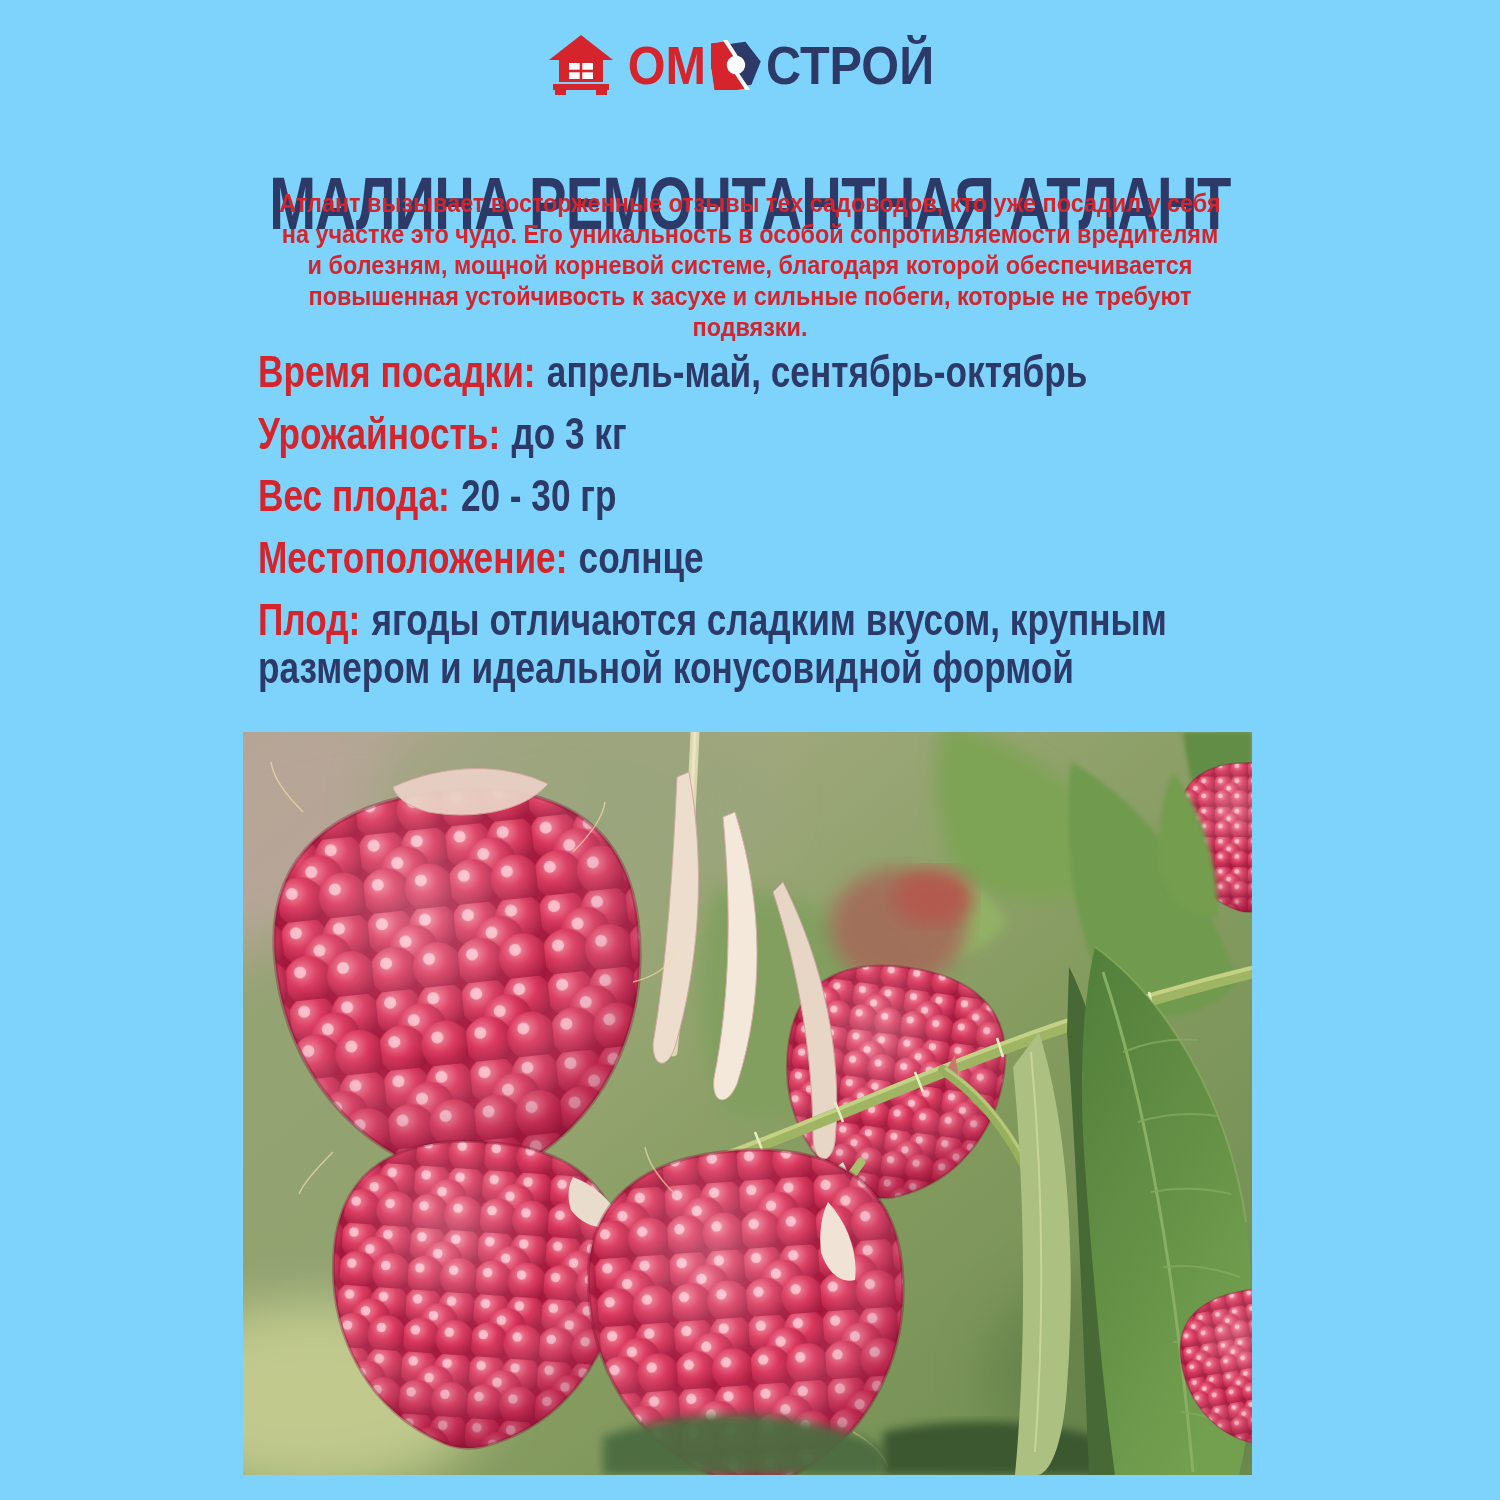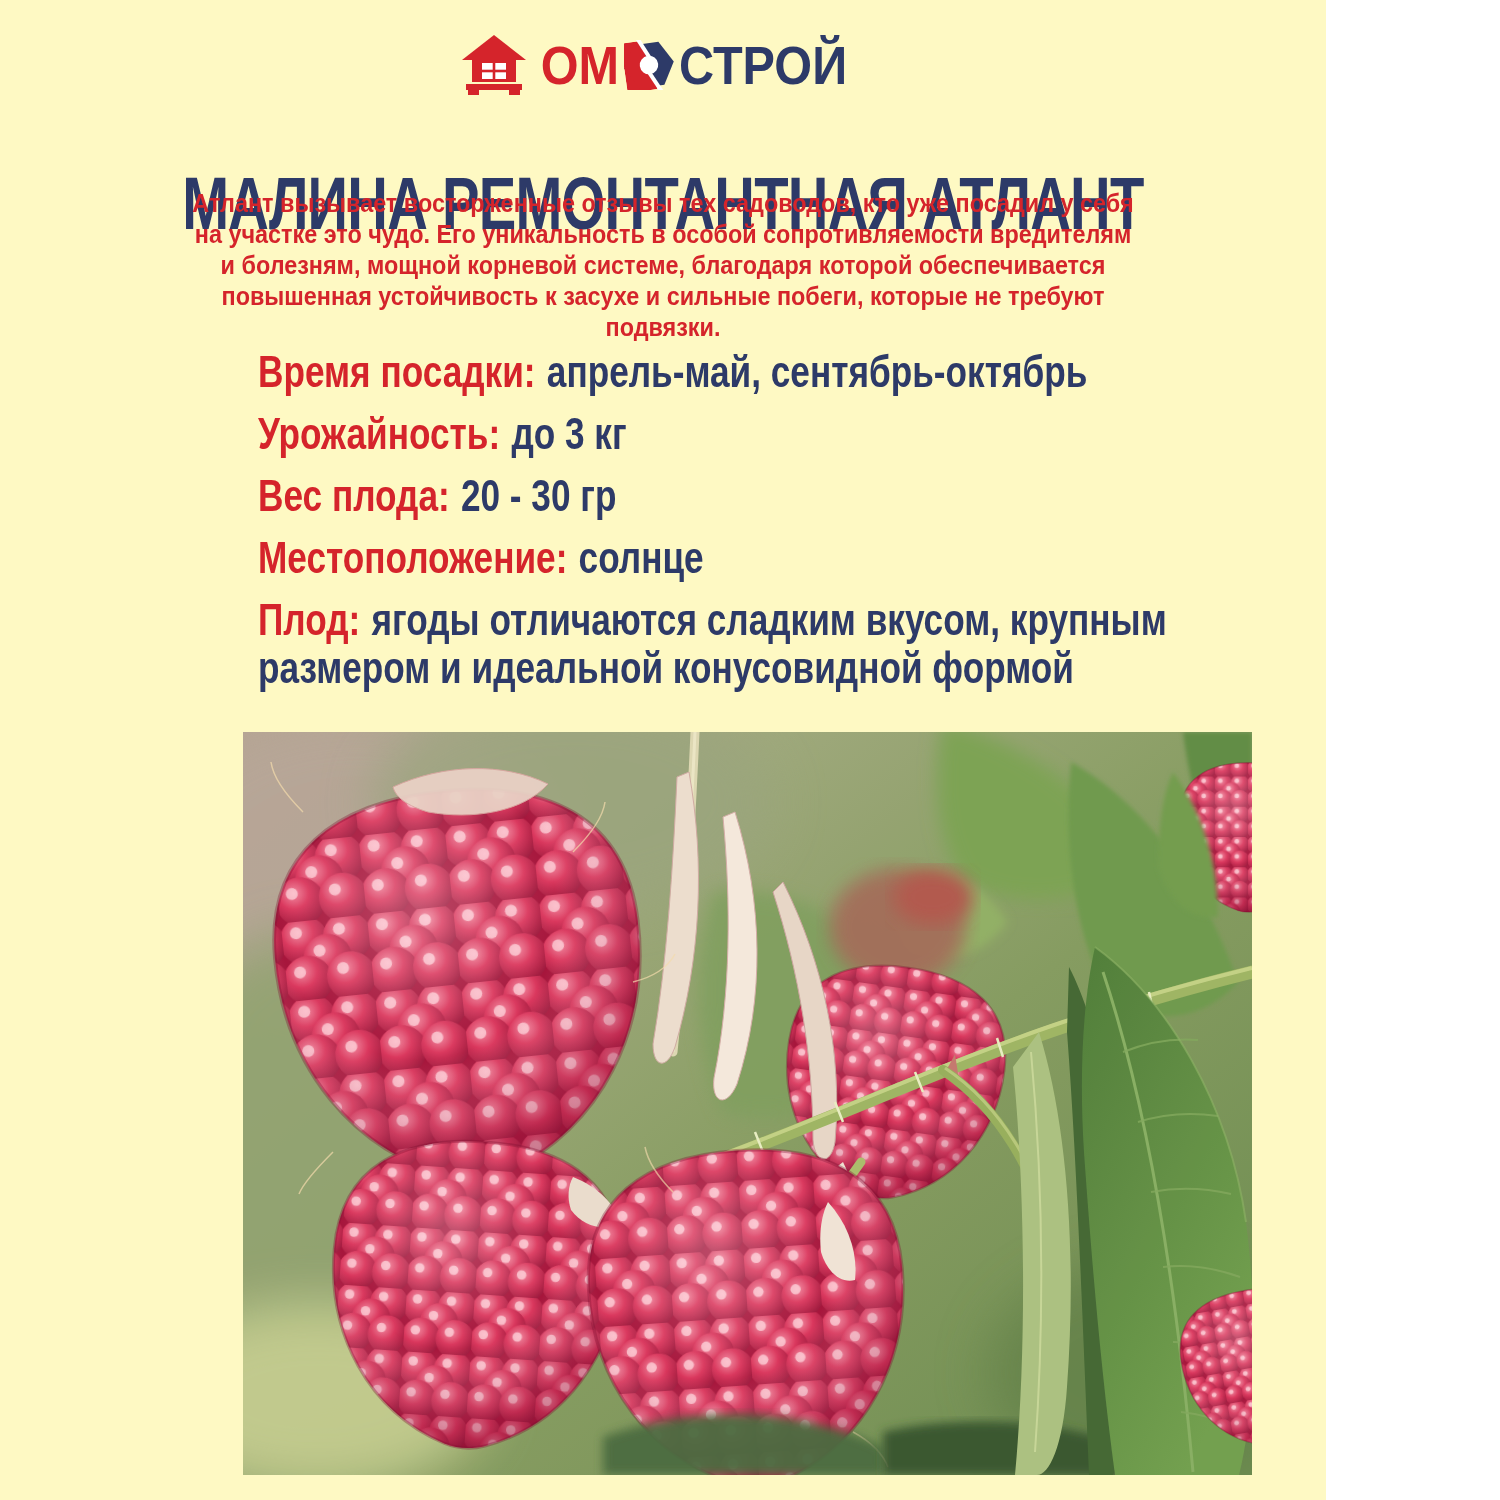--- a/index.html
+++ b/index.html
@@ -1,21 +1,21 @@
 <!DOCTYPE html>
 <html><head>
 <meta charset="utf-8">
 <style>
   :root{
     --red:#d5242b;
     --navy:#2d3a68;
   }
   html,body{margin:0;padding:0;}
   body{width:1500px;height:1500px;background:#ffffff;font-family:"Liberation Sans",sans-serif;}
-  .page{position:relative;width:1326px;height:1500px;background:#fef9c3;overflow:hidden;}
+  .page{position:relative;width:1500px;height:1500px;background:#7dd3fc;overflow:hidden;}
 
   
   .logo{position:absolute;top:34px;left:0;width:100%;display:flex;justify-content:center;align-items:center;gap:5px;}
   .logo svg{display:block;}
   .logo-text{font-size:54px;font-weight:800;letter-spacing:0;display:inline-block;transform:scaleX(.9);}
   .logo-om{color:var(--red);transform-origin:right center;}
   .logo-stroy{color:var(--navy);transform-origin:left center;}
 
   
   .title{position:absolute;top:110px;left:0;width:100%;text-align:center;color:var(--navy);

